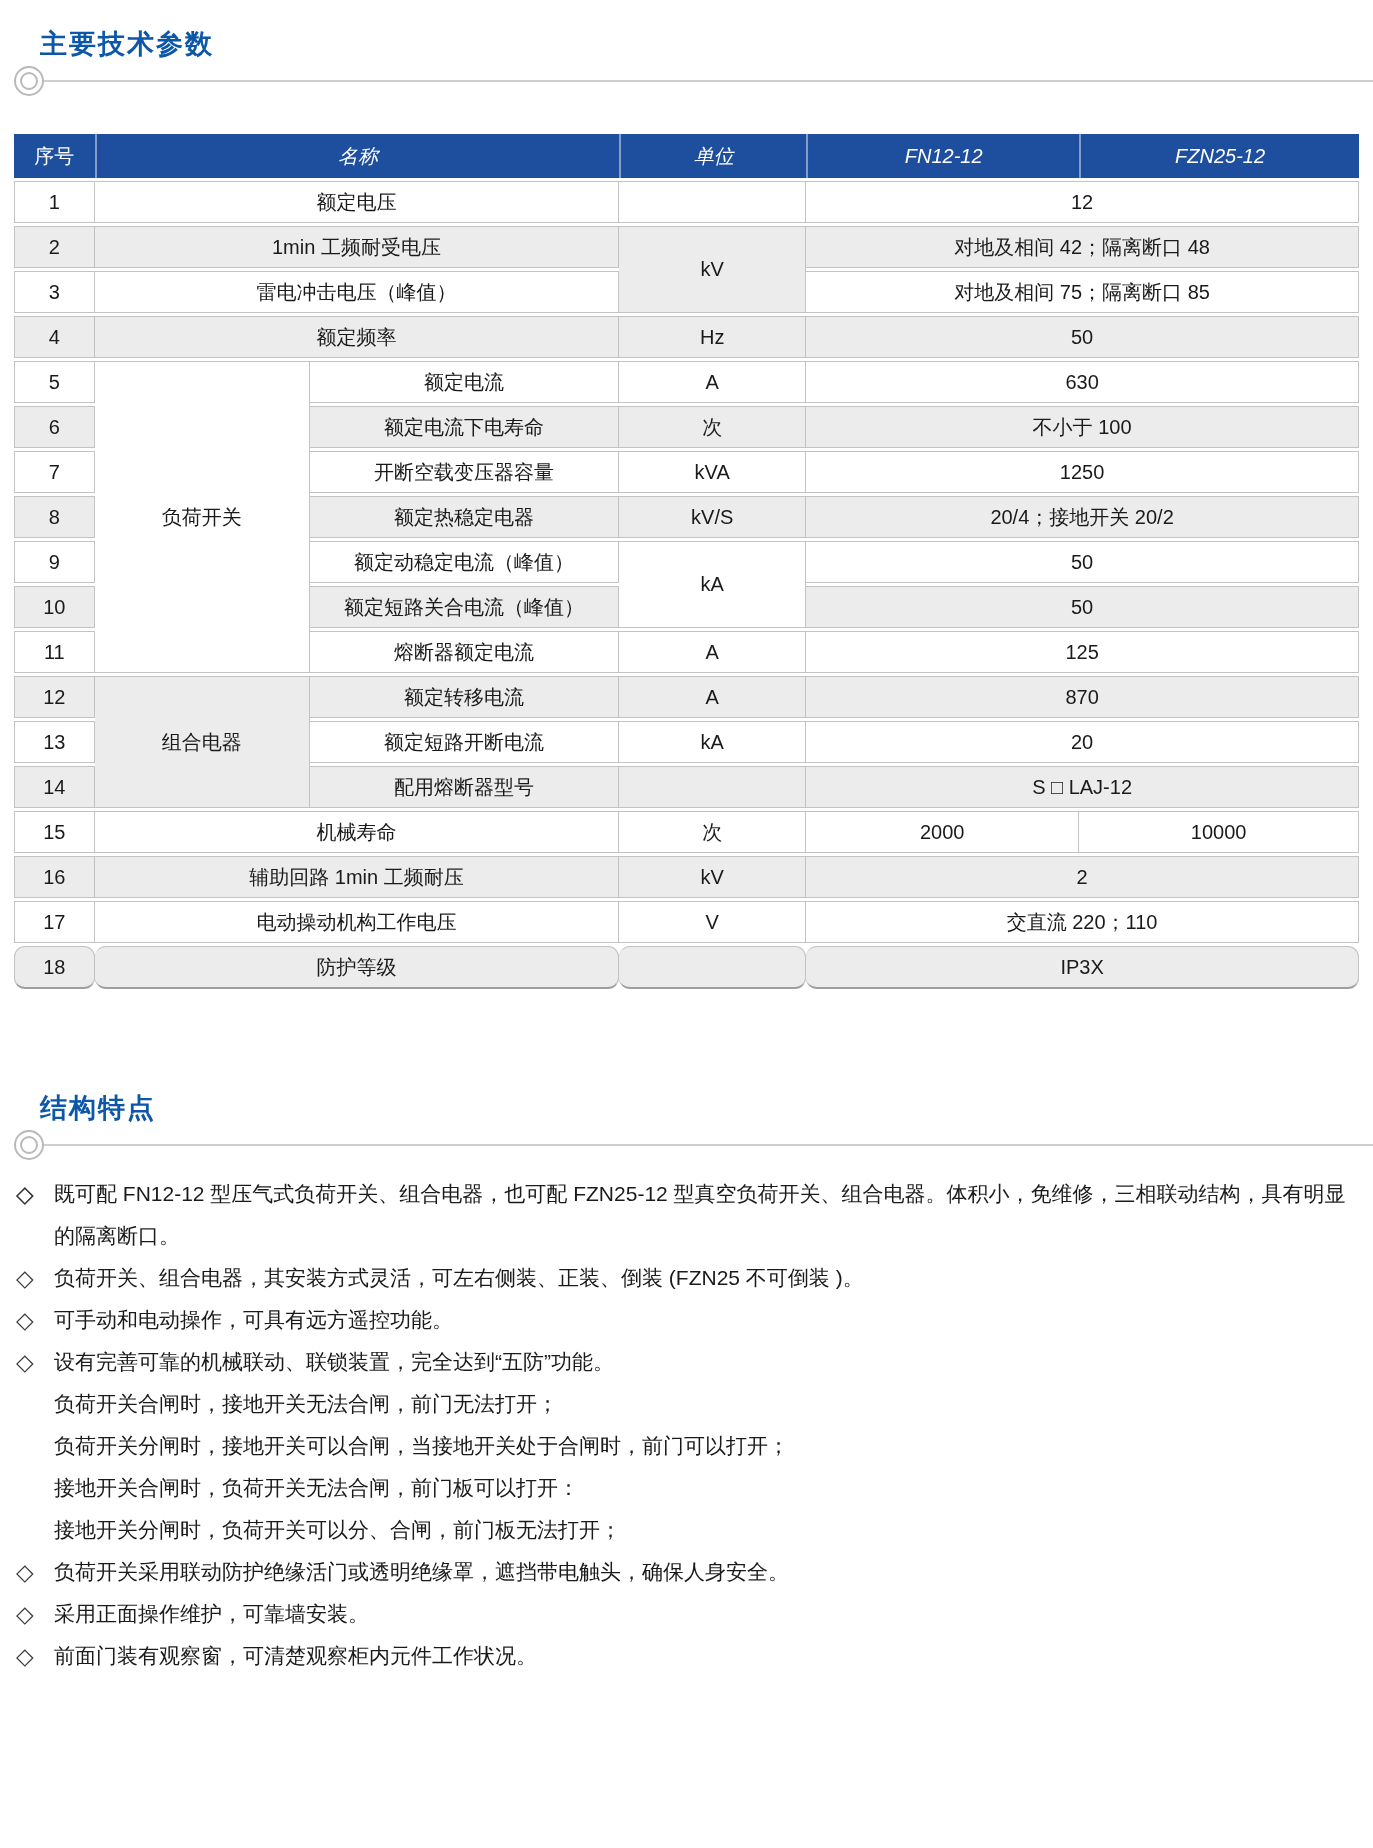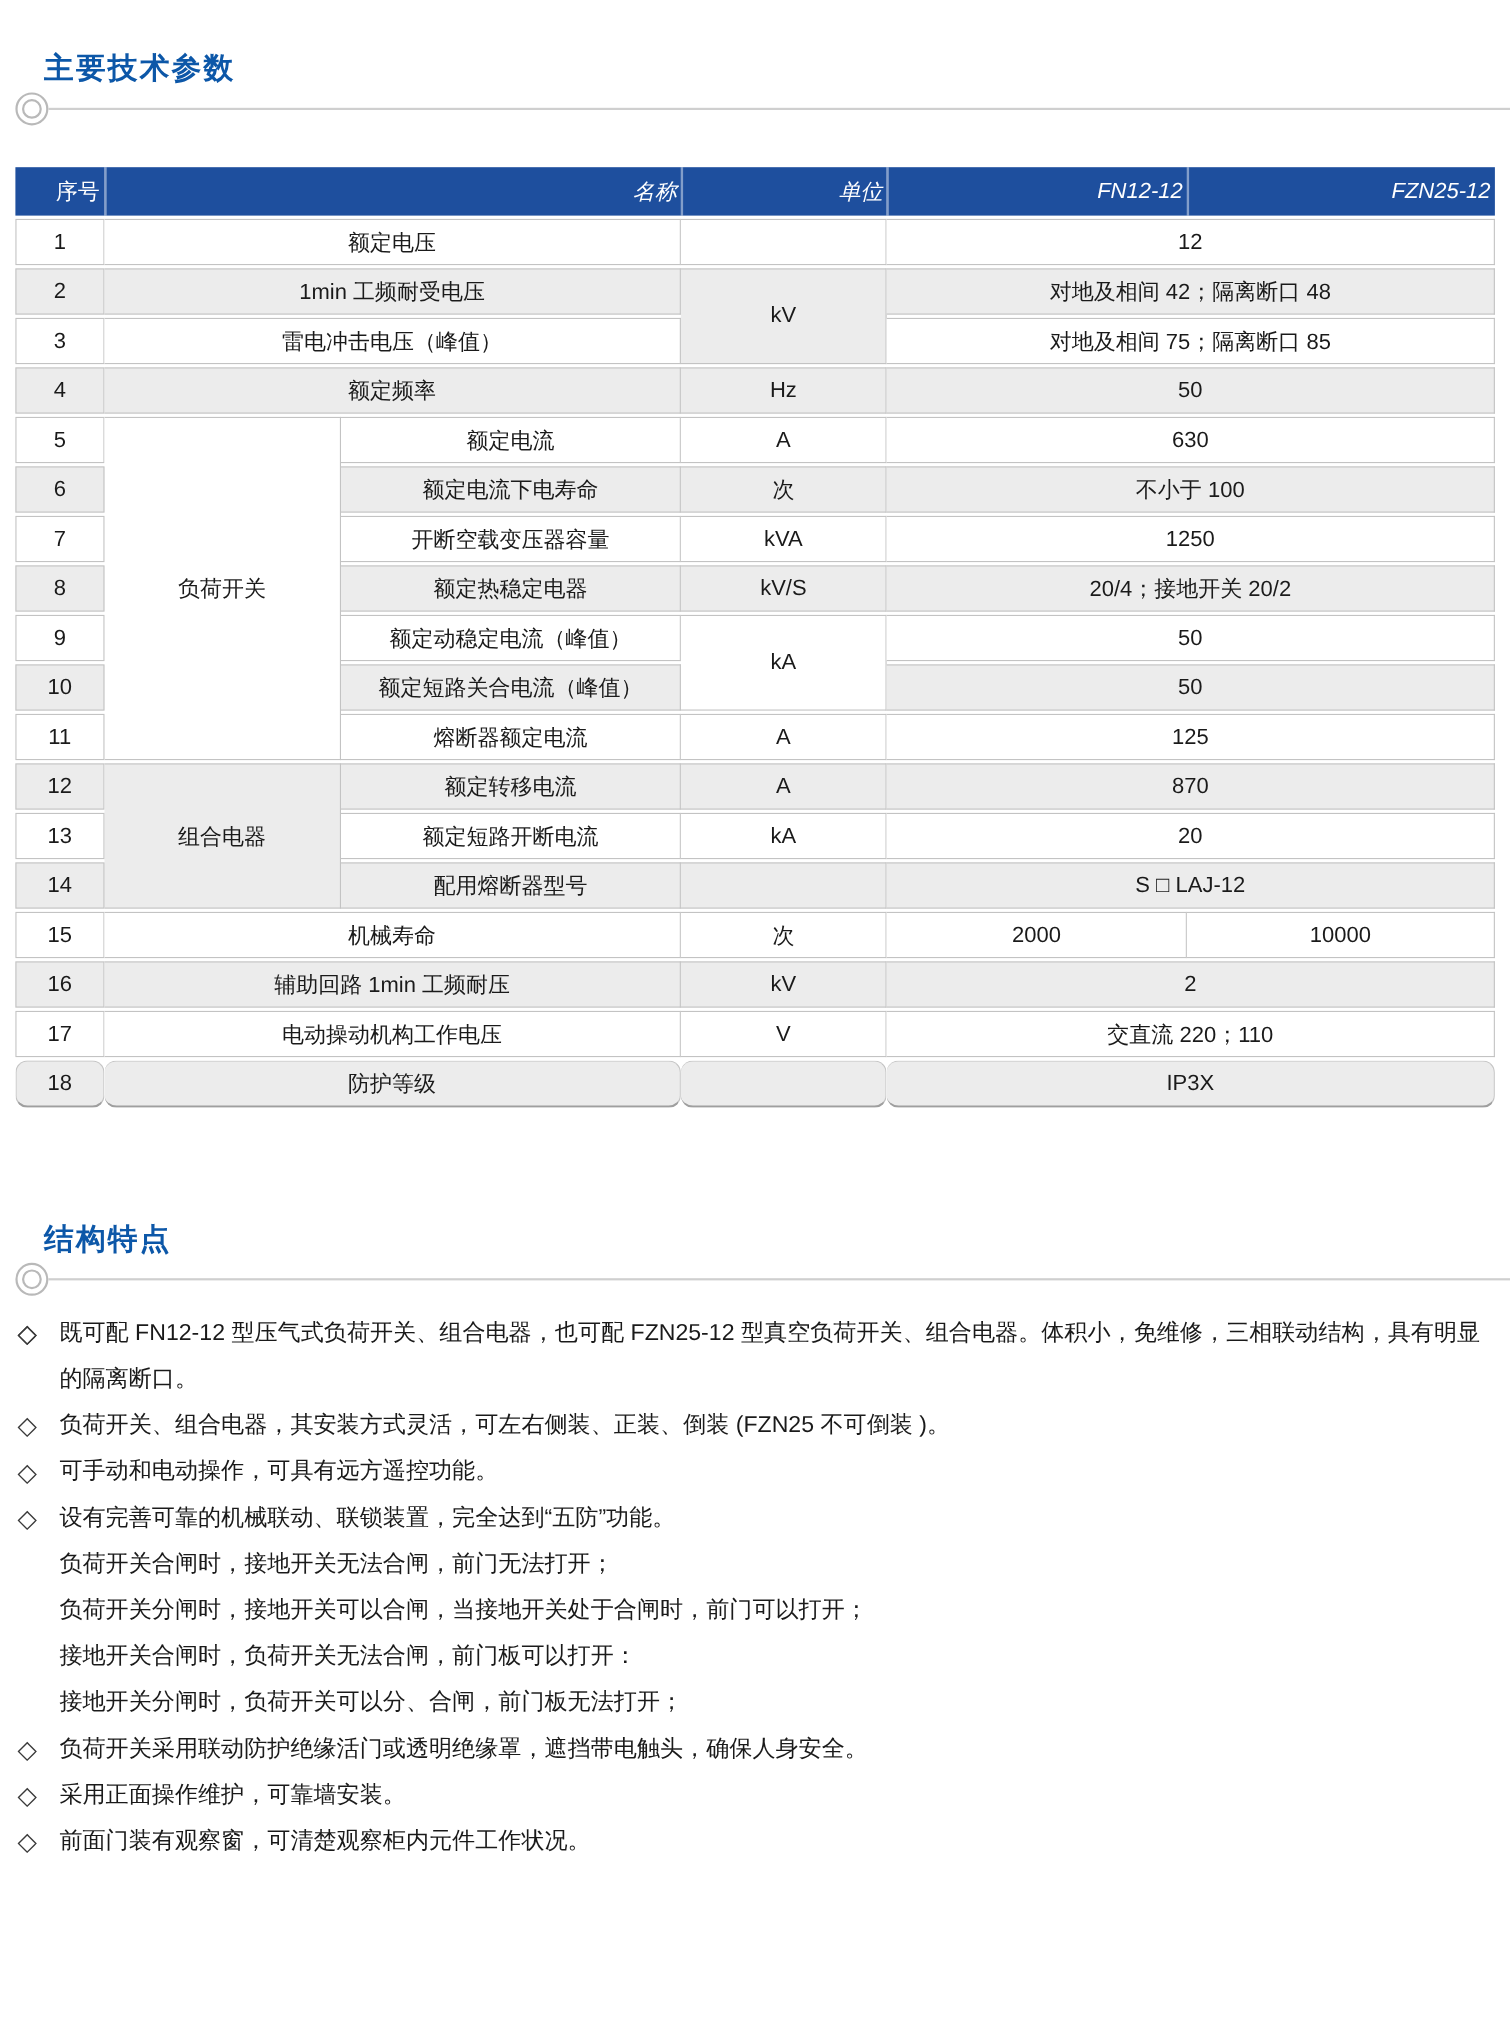--- a/index.html
+++ b/index.html
@@ -10,21 +10,21 @@
   body {
     width: 1373px;
     height: 1848px;
     position: relative;
     overflow: hidden;
     font-family: "Liberation Sans", "DejaVu Sans", sans-serif;
     color: #1a1a1a;
   }
   
   .section { position: relative; }
-  .section-tech { padding-top: 44px; }
+  .section-tech { padding-top: 26px; }
   .section-struct { padding-top: 0; margin-top: 98px; }
   .section-title {
     margin: 0 0 3px 40px;
     font-size: 27px;
     font-weight: 700;
     letter-spacing: 2px;
     color: #0C57A8;
   }
   .rule {
     display: flex;
@@ -60,21 +60,21 @@
     border-spacing: 0 3px;
     table-layout: fixed;
     font-size: 20px;
   }
   table.params thead th {
     background: #1E4F9E;
     color: #ffffff;
     font-weight: 400;
     height: 44px;
     padding: 0 4px;
-    text-align: right;
+    text-align: center;
     vertical-align: middle;
     margin-left: 11px;
   }
   table.params thead th + th { border-left: 2px solid rgba(255,255,255,0.45); font-style: italic; }
   table.params tbody td {
     height: 40px;
     padding: 0 6px;
     text-align: center;
     vertical-align: middle;
     background: #ffffff;

